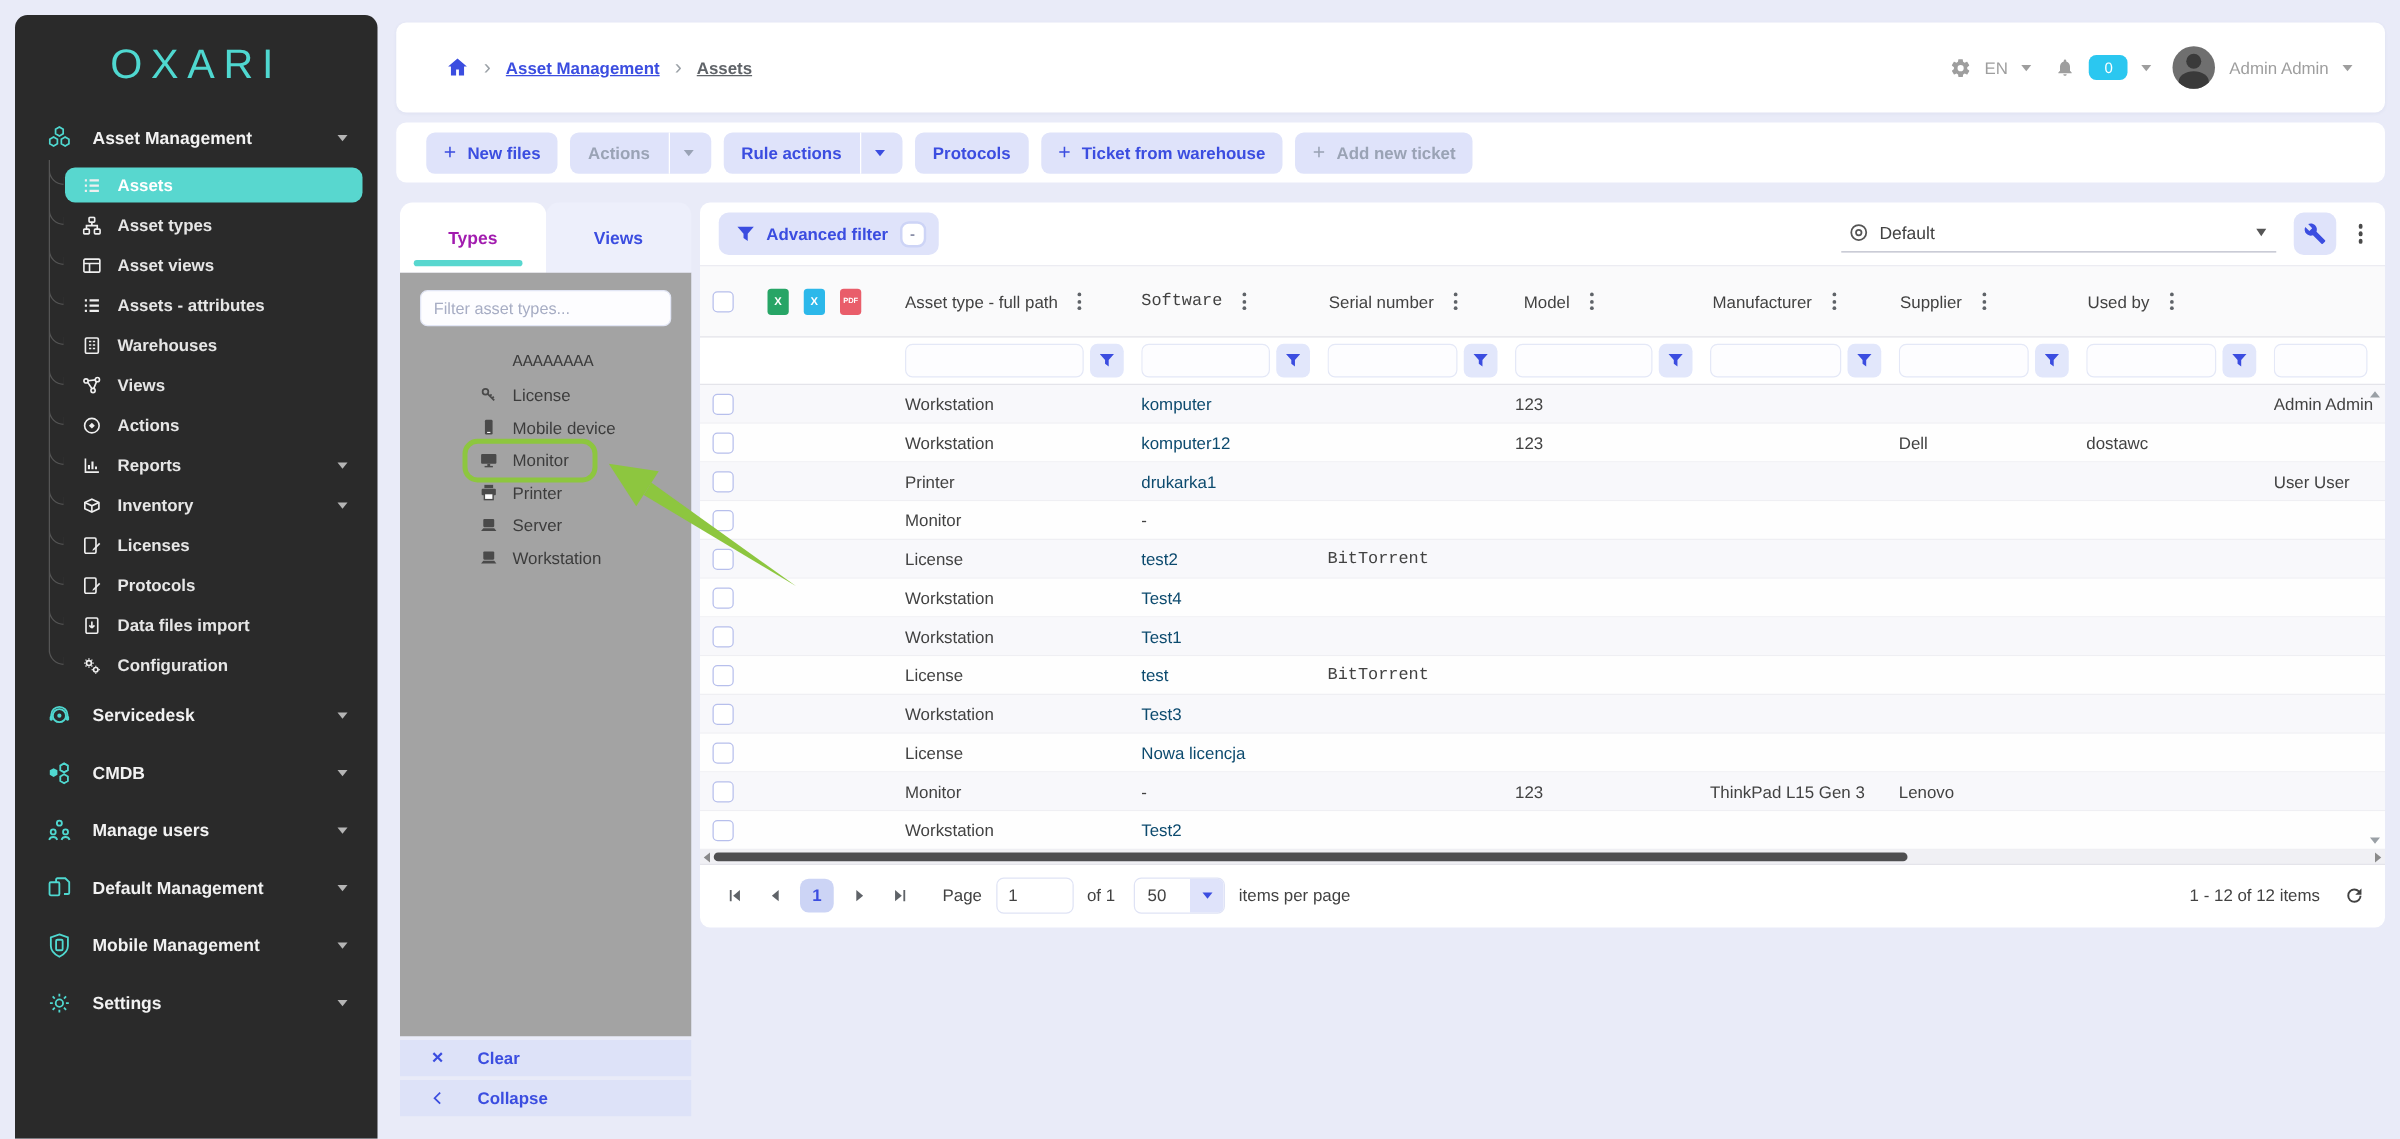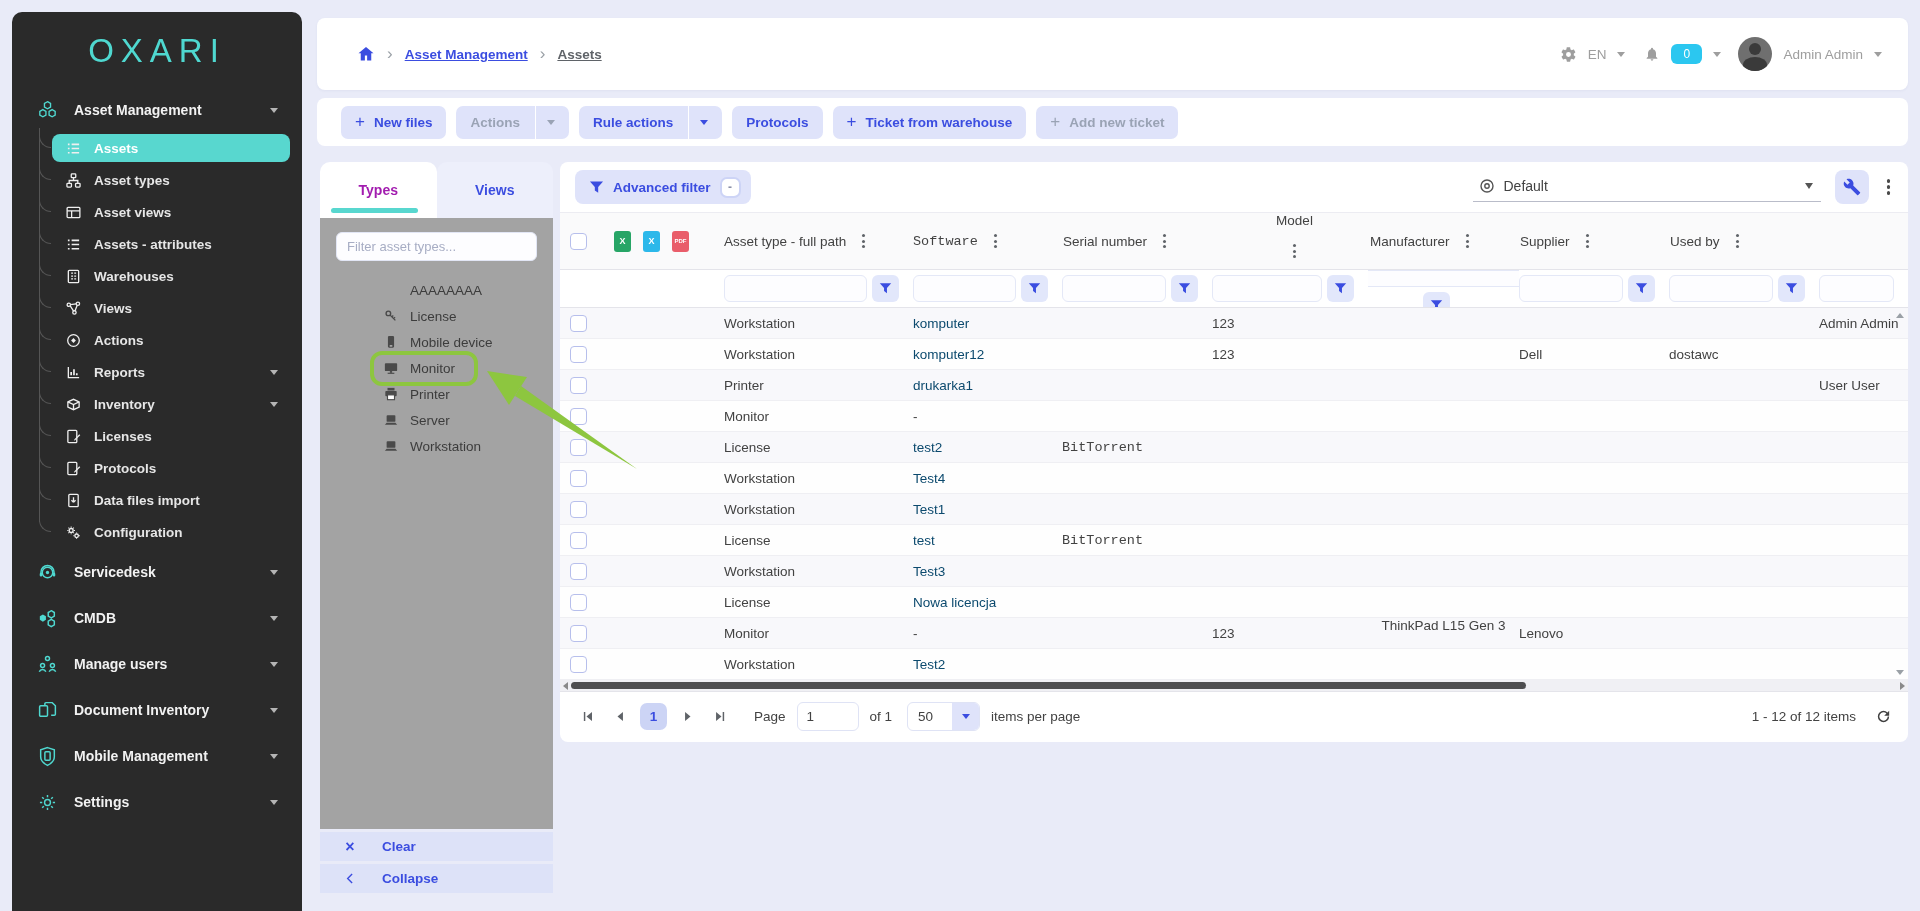--- a/index.html
+++ b/index.html
@@ -49,21 +49,21 @@
   .tabs-row { display:flex; height:56px; flex-shrink:0; }
   .tab { flex:1; display:flex; align-items:center; justify-content:center; font-weight:600; font-size:14px; position:relative; border-radius:10px 10px 0 0; cursor:pointer; }
   .tab.active { background:#fff; color:#a21caf; }
   .tab.active::after { content:''; position:absolute; left:11px; right:19px; bottom:5px; height:5px; border-radius:3px; background:#58d7cf; }
   .tab.inactive { background:#edeffb; color:#3b4de0; }
   .types-body { background:#a3a3a3; flex:1; padding:14px 16px 0; overflow:hidden; }
   .type-filter { width:100%; height:29px; border:1px solid #e2e6f5; border-radius:6px; background:#fdfdff; padding:0 10px; font-size:13px; color:#424242; outline:none; font-family:inherit; }
   .type-filter::placeholder { color:#a7adc4; }
   .types-tree { margin-top:16px; }
   .titem { position:relative; display:flex; align-items:center; gap:11px; height:26px; padding-left:47px; color:#3c3c3c; cursor:pointer; }
-  .titem.noicon { padding-left:74px; }
+  .titem.noicon { padding-left:74px;font-family:Liberation Mono, monospace; }
   .ticon { width:16px; height:14px; display:flex; align-items:center; justify-content:center; flex-shrink:0; }
   .titem.highlight::after { content:''; position:absolute; left:34px; top:-4px; width:100px; height:27px; border:4px solid #8dc63f; border-radius:12px; pointer-events:none; }
   .panel-row { height:29px; margin-top:3px; background:#dde2f8; color:#3b4de0; font-weight:600; display:flex; align-items:center; gap:24px; padding-left:22px; flex-shrink:0; cursor:pointer; }
   .panel-row .pr-icon { width:16px; display:flex; justify-content:center; font-size:16px; color:#3b4de0; }
 
   
   .grid-card { position:absolute; left:560px; top:162px; width:1348px; height:580px; background:#fff; border-radius:8px; overflow:hidden; display:flex; flex-direction:column; }
   .grid-toolbar { height:50px; display:flex; align-items:center; justify-content:space-between; padding:0 14px 0 15px; flex-shrink:0; }
   .adv-btn { background:#dfe3fa; border-radius:8px; height:34px; display:flex; align-items:center; gap:9px; padding:0 10px 0 14px; color:#3b4de0; font-weight:600; cursor:pointer; }
   .adv-badge { width:21px; height:21px; border:2px solid #cdd4f6; border-radius:7px; background:#fff; color:#8a8fa8; display:flex; align-items:center; justify-content:center; font-size:12px; }
@@ -78,21 +78,21 @@
 
   .grid-head { height:58px; background:#fafafb; border-top:1px solid #ececf2; border-bottom:1px solid #e4e4ea; display:flex; align-items:center; flex-shrink:0; }
   .grid-filterrow { height:38px; display:flex; align-items:center; border-bottom:1px solid #e4e4ea; flex-shrink:0; }
   .grid-rows { position:relative; flex-shrink:0; }
   .grow { height:31px; display:flex; align-items:center; border-bottom:1px solid #efeff3; cursor:pointer; }
   .grow:nth-child(odd) { background:#f8f8fb; }
   .grow:nth-child(even) { background:#fefefe; }
 
   .hc,.fc,.rc { display:flex; align-items:center; overflow:hidden; white-space:nowrap; flex-shrink:0; height:100%; }
   .c0{width:40px; padding-left:10px;} .c1{width:124px; padding-left:14px; gap:6px;}
-  .c2{width:189px;} .c3{width:149px;} .c4{width:150px;font-family:Liberation Mono, monospace;} .c5{width:156px;} .c6{width:151px;flex-direction:column;} .c7{width:150px;} .c8{width:150px;}
+  .c2{width:189px;} .c3{width:149px;} .c4{width:150px;font-family:Liberation Mono, monospace;} .c5{width:156px;} .c6{width:151px;} .c7{width:150px;} .c8{width:150px;}
   .c9{flex:1; min-width:0;}
   .hc { gap:12px; color:#424242; }
   .fc { gap:5px; padding-right:14px; }
   .rc { color:#424242; }
 
   .cb { width:17px; height:17px; border:1.5px solid #b7bfec; border-radius:4px; background:#fff; flex-shrink:0; cursor:pointer; }
   .xicon { width:17px; height:21px; border-radius:3px; color:#fff; font-size:9px; font-weight:700; display:flex; align-items:center; justify-content:center; cursor:pointer; }
   .xicon.xls { background:#27a566; } .xicon.csv { background:#2cb8ea; } .xicon.pdf { background:#e95d6a; font-size:6px; }
   .finput { flex:1; min-width:0; height:27px; border:1px solid #e4e8f7; border-radius:6px; background:#fdfdff; outline:none; padding:0 8px; font-family:inherit; font-size:13px; }
   .fbtn { width:27px; height:27px; border-radius:6px; background:#e2e7fb; display:flex; align-items:center; justify-content:center; flex-shrink:0; cursor:pointer; }
@@ -309,21 +309,21 @@
     <span class="slabel">Manage users</span>
     <span class="chev"></span>
   </div>
   <div class="side-section" style="height:40px;margin:6px 8px;">
     <span class="sicon">
           <svg width="21" height="21" viewBox="0 0 20 20">
             <rect x="2.5" y="5.5" width="7.5" height="10" rx="1" fill="none" stroke="#4fd8d0" stroke-width="1.4"></rect>
             <path d="M7.5 5.5v-2a1 1 0 011-1h6l3 3v8a1 1 0 01-1 1h-3" fill="none" stroke="#4fd8d0" stroke-width="1.4"></path>
           </svg>
         </span>
-    <span class="slabel">Document Inventory</span>
+    <span class="slabel">Default Management</span>
     <span class="chev"></span>
   </div>
   <div class="side-section" style="height:40px;margin:6px 8px;">
     <span class="sicon">
           <svg width="21" height="21" viewBox="0 0 20 20">
             <path d="M10 1.5l6.5 2.2v6.6c0 4-2.9 6.4-6.5 8.2-3.6-1.8-6.5-4.2-6.5-8.2V3.7z" fill="none" stroke="#4fd8d0" stroke-width="1.4"></path>
             <rect x="7.5" y="5.5" width="5" height="8" rx="1" fill="none" stroke="#4fd8d0" stroke-width="1.4"></rect>
           </svg>
         </span>
     <span class="slabel">Mobile Management</span>

